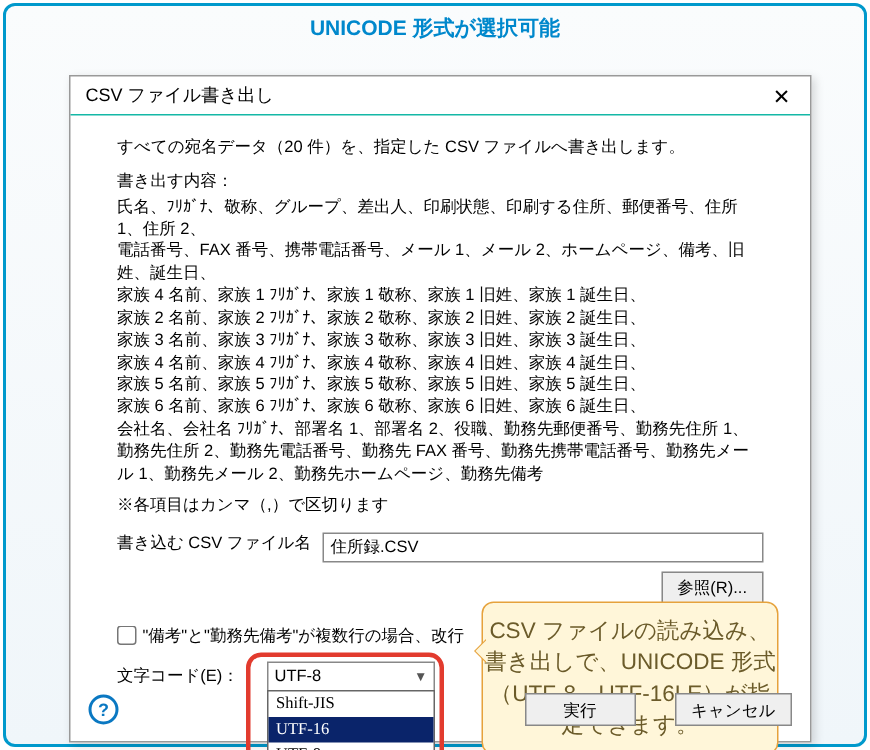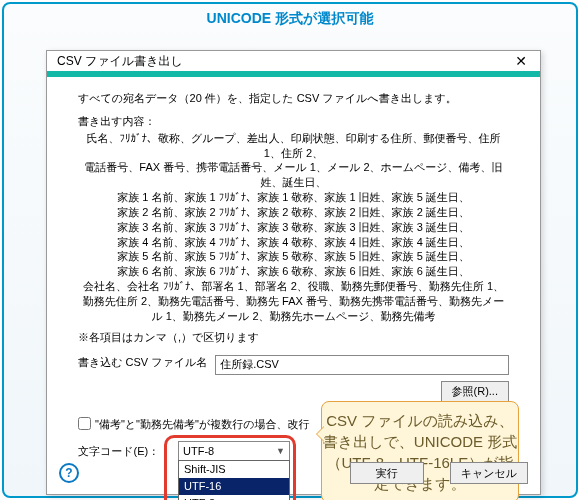--- a/index.html
+++ b/index.html
@@ -1,42 +1,42 @@
 <!DOCTYPE html>
 <html><head>
 <meta charset="utf-8">
 <style>
 * { box-sizing: border-box; margin: 0; padding: 0; }
 body { font-family: "Meiryo", "MS PGothic", sans-serif; font-size: 11px; background: #fff; width: 580px; height: 500px; position: relative; }
 .outer { border: 2px solid #0099cc; border-radius: 8px; width: 576px; height: 496px; margin: 2px; position: relative; background: linear-gradient(180deg, #fafcfd 0%, #f0f6fa 100%); }
 .caption { color: #0088cc; font-size: 14px; font-weight: bold; padding: 6px 10px 4px; text-align: center; }
 .dialog { position: absolute; left: 42px; top: 46px; width: 495px; height: 445px; background: #fff; border: 1px solid #999; box-shadow: 2px 2px 6px rgba(0,0,0,0.15); }
-.titlebar { height: 26px; border-bottom: 6px solid #14b8a6; display: flex; align-items: center; padding: 0 6px 0 10px; font-size: 12px; }
+.titlebar { height: 26px; border-bottom: 1px solid #14b8a6; display: flex; align-items: center; padding: 0 6px 0 10px; font-size: 12px; }
 .titlebar .title { flex: 1; }
 .closex { width: 26px; text-align: center; font-size: 14px; cursor: pointer; }
 .body { padding: 10px 31px 8px; font-size: 11px; line-height: 1.35; }
 .desc { margin: 4px 0 8px; }
 .sect-label { margin-top: 4px; }
-.fields { margin-top: 2px; word-break: break-all; text-align: center; }
+.fields { margin-top: 2px; word-break: break-all; }
 .fields p { margin: 0; }
 .note { margin-top: 6px; }
 .row { display: flex; align-items: flex-start; margin-top: 10px; gap: 8px; }
 .row .lbl { min-width: 126px; }
 .txt { flex: 1; height: 20px; border: 1px solid #888; padding: 1px 4px; font-size: 11px; }
 .btn { height: 22px; padding: 0 10px; border: 1px solid #888; background: #efefef; font-size: 11px; cursor: pointer; }
 .btn-wide { min-width: 74px; }
 .ref-row { display: flex; justify-content: flex-end; margin-top: 6px; }
 .chk-row { display: flex; align-items: center; margin-top: 14px; gap: 4px; }
 .chk { width: 13px; height: 13px; }
 .enc-row { display: flex; align-items: center; margin-top: 10px; gap: 8px; position: relative; }
 .combo-wrap { position: relative; width: 132px; }
 .combo { width: 112px; height: 20px; border: 1px solid #888; display: flex; align-items: center; padding: 0 4px; background: #fff; justify-content: space-between; }
 .combo .arr { font-size: 9px; color: #555; }
 .dropdown { position: absolute; top: 19px; left: 0; width: 112px; border: 1px solid #666; background: #fff; z-index: 5; }
-.dropdown div { padding: 1px 5px; font-size: 11px; }
+.dropdown div { padding: 1px 5px; font-size: 11px; font-family: Liberation Serif, serif; }
 .dropdown .hl { background: #0a246a; color: #fff; }
 .redbox { position: absolute; border: 3px solid #e23b2e; border-radius: 10px; pointer-events: none; }
 .callout { position: absolute; background: #fff6d9; border: 1px solid #e6a23c; border-radius: 8px; padding: 8px 0; font-size: 15px; color: #6b5b2a; line-height: 1.4; width: 198px; text-align: center; }
 .callout::before { content: ""; position: absolute; left: -14px; top: 24px; border: 8px solid transparent; border-right-color: #e6a23c; }
 .callout::after { content: ""; position: absolute; left: -12px; top: 25px; border: 7px solid transparent; border-right-color: #fff6d9; }
 .footer { position: absolute; bottom: 10px; left: 12px; right: 12px; display: flex; align-items: center; }
 .help { width: 20px; height: 20px; border: 2px solid #0a78c2; border-radius: 50%; color: #0a78c2; font-weight: bold; display: flex; align-items: center; justify-content: center; font-size: 12px; cursor: pointer; }
 .footer .sp { flex: 1; }
 .footer .btn { margin-left: 26px; }
 </style>
@@ -51,21 +51,21 @@
       <span class="title">CSV ファイル書き出し</span>
       <span class="closex">✕</span>
     </div>
 
     <div class="body">
       <p class="desc">すべての宛名データ（20 件）を、指定した CSV ファイルへ書き出します。</p>
       <p class="sect-label">書き出す内容：</p>
       <div class="fields" id="fields-block">
           <p>氏名、ﾌﾘｶﾞﾅ、敬称、グループ、差出人、印刷状態、印刷する住所、郵便番号、住所 1、住所 2、</p>
           <p>電話番号、FAX 番号、携帯電話番号、メール 1、メール 2、ホームページ、備考、旧姓、誕生日、</p>
-          <p>家族 1 名前、家族 1 ﾌﾘｶﾞﾅ、家族 1 敬称、家族 1 旧姓、家族 5 誕生日、</p>
+          <p>家族 4 名前、家族 1 ﾌﾘｶﾞﾅ、家族 1 敬称、家族 1 旧姓、家族 1 誕生日、</p>
           <p>家族 2 名前、家族 2 ﾌﾘｶﾞﾅ、家族 2 敬称、家族 2 旧姓、家族 2 誕生日、</p>
           <p>家族 3 名前、家族 3 ﾌﾘｶﾞﾅ、家族 3 敬称、家族 3 旧姓、家族 3 誕生日、</p>
           <p>家族 4 名前、家族 4 ﾌﾘｶﾞﾅ、家族 4 敬称、家族 4 旧姓、家族 4 誕生日、</p>
           <p>家族 5 名前、家族 5 ﾌﾘｶﾞﾅ、家族 5 敬称、家族 5 旧姓、家族 5 誕生日、</p>
           <p>家族 6 名前、家族 6 ﾌﾘｶﾞﾅ、家族 6 敬称、家族 6 旧姓、家族 6 誕生日、</p>
           <p>会社名、会社名 ﾌﾘｶﾞﾅ、部署名 1、部署名 2、役職、勤務先郵便番号、勤務先住所 1、勤務先住所 2、勤務先電話番号、勤務先 FAX 番号、勤務先携帯電話番号、勤務先メール 1、勤務先メール 2、勤務先ホームページ、勤務先備考</p>
         </div>
       <p class="note">※各項目はカンマ（,）で区切ります</p>
 
       <div class="row">

